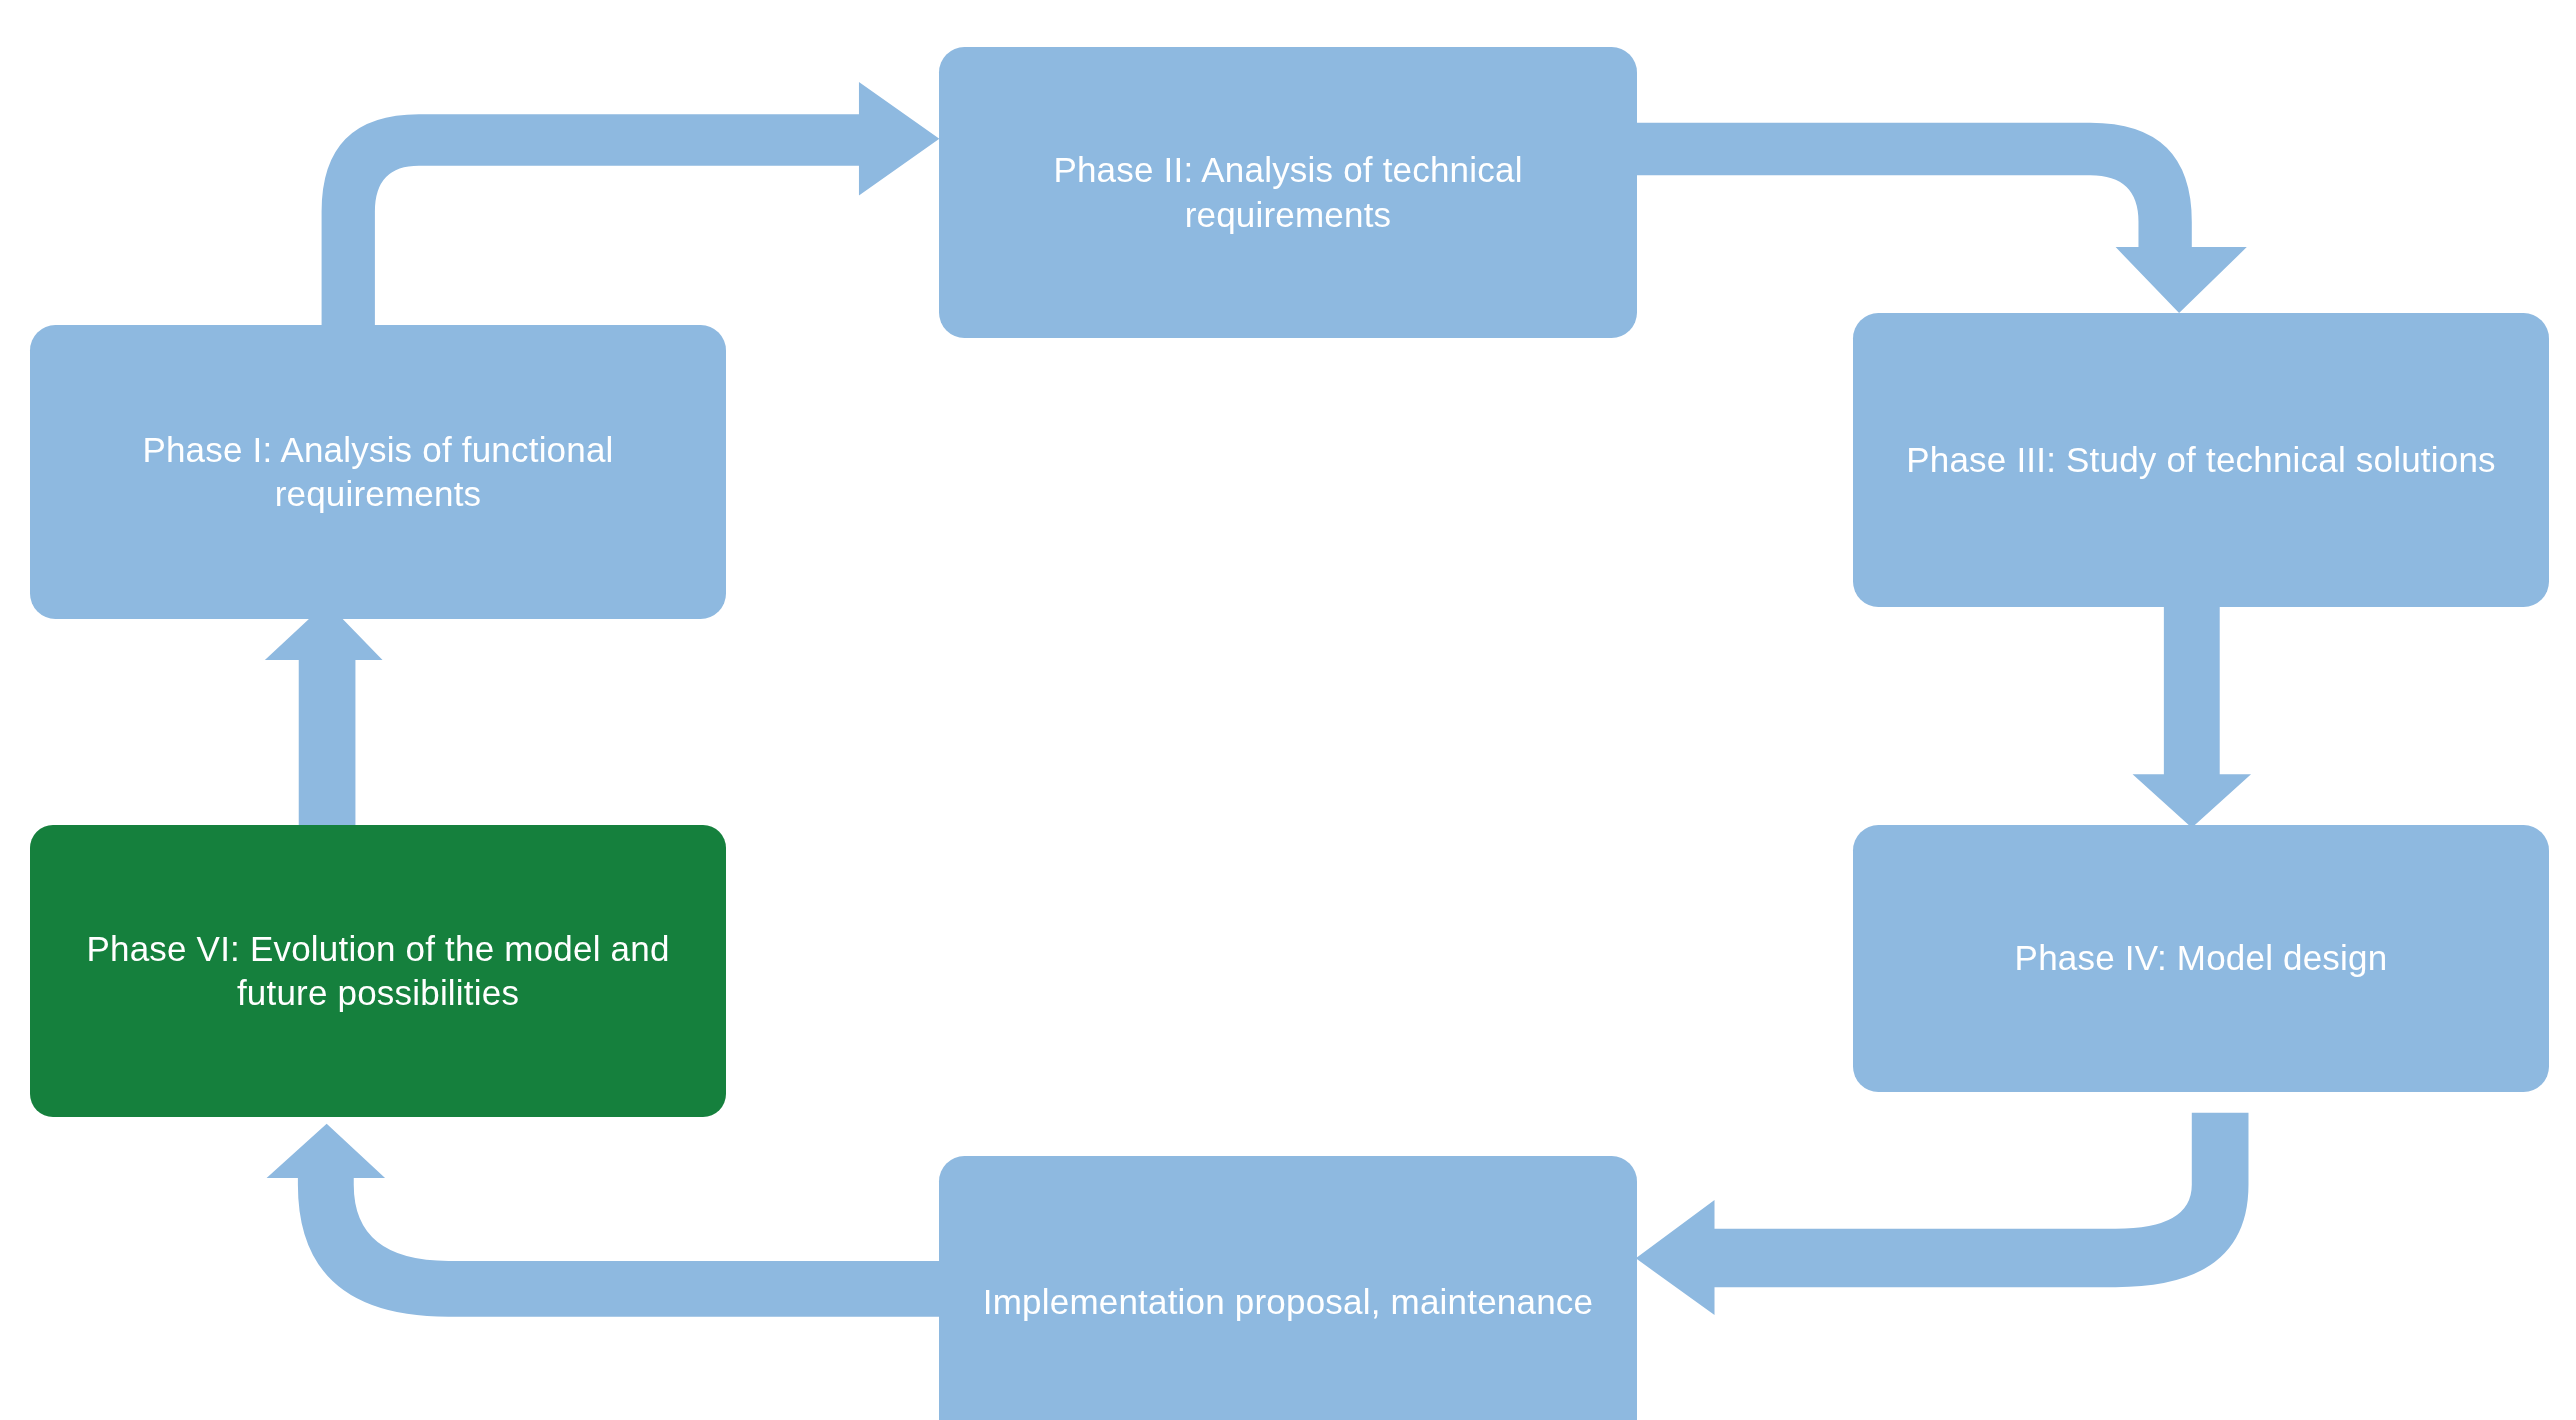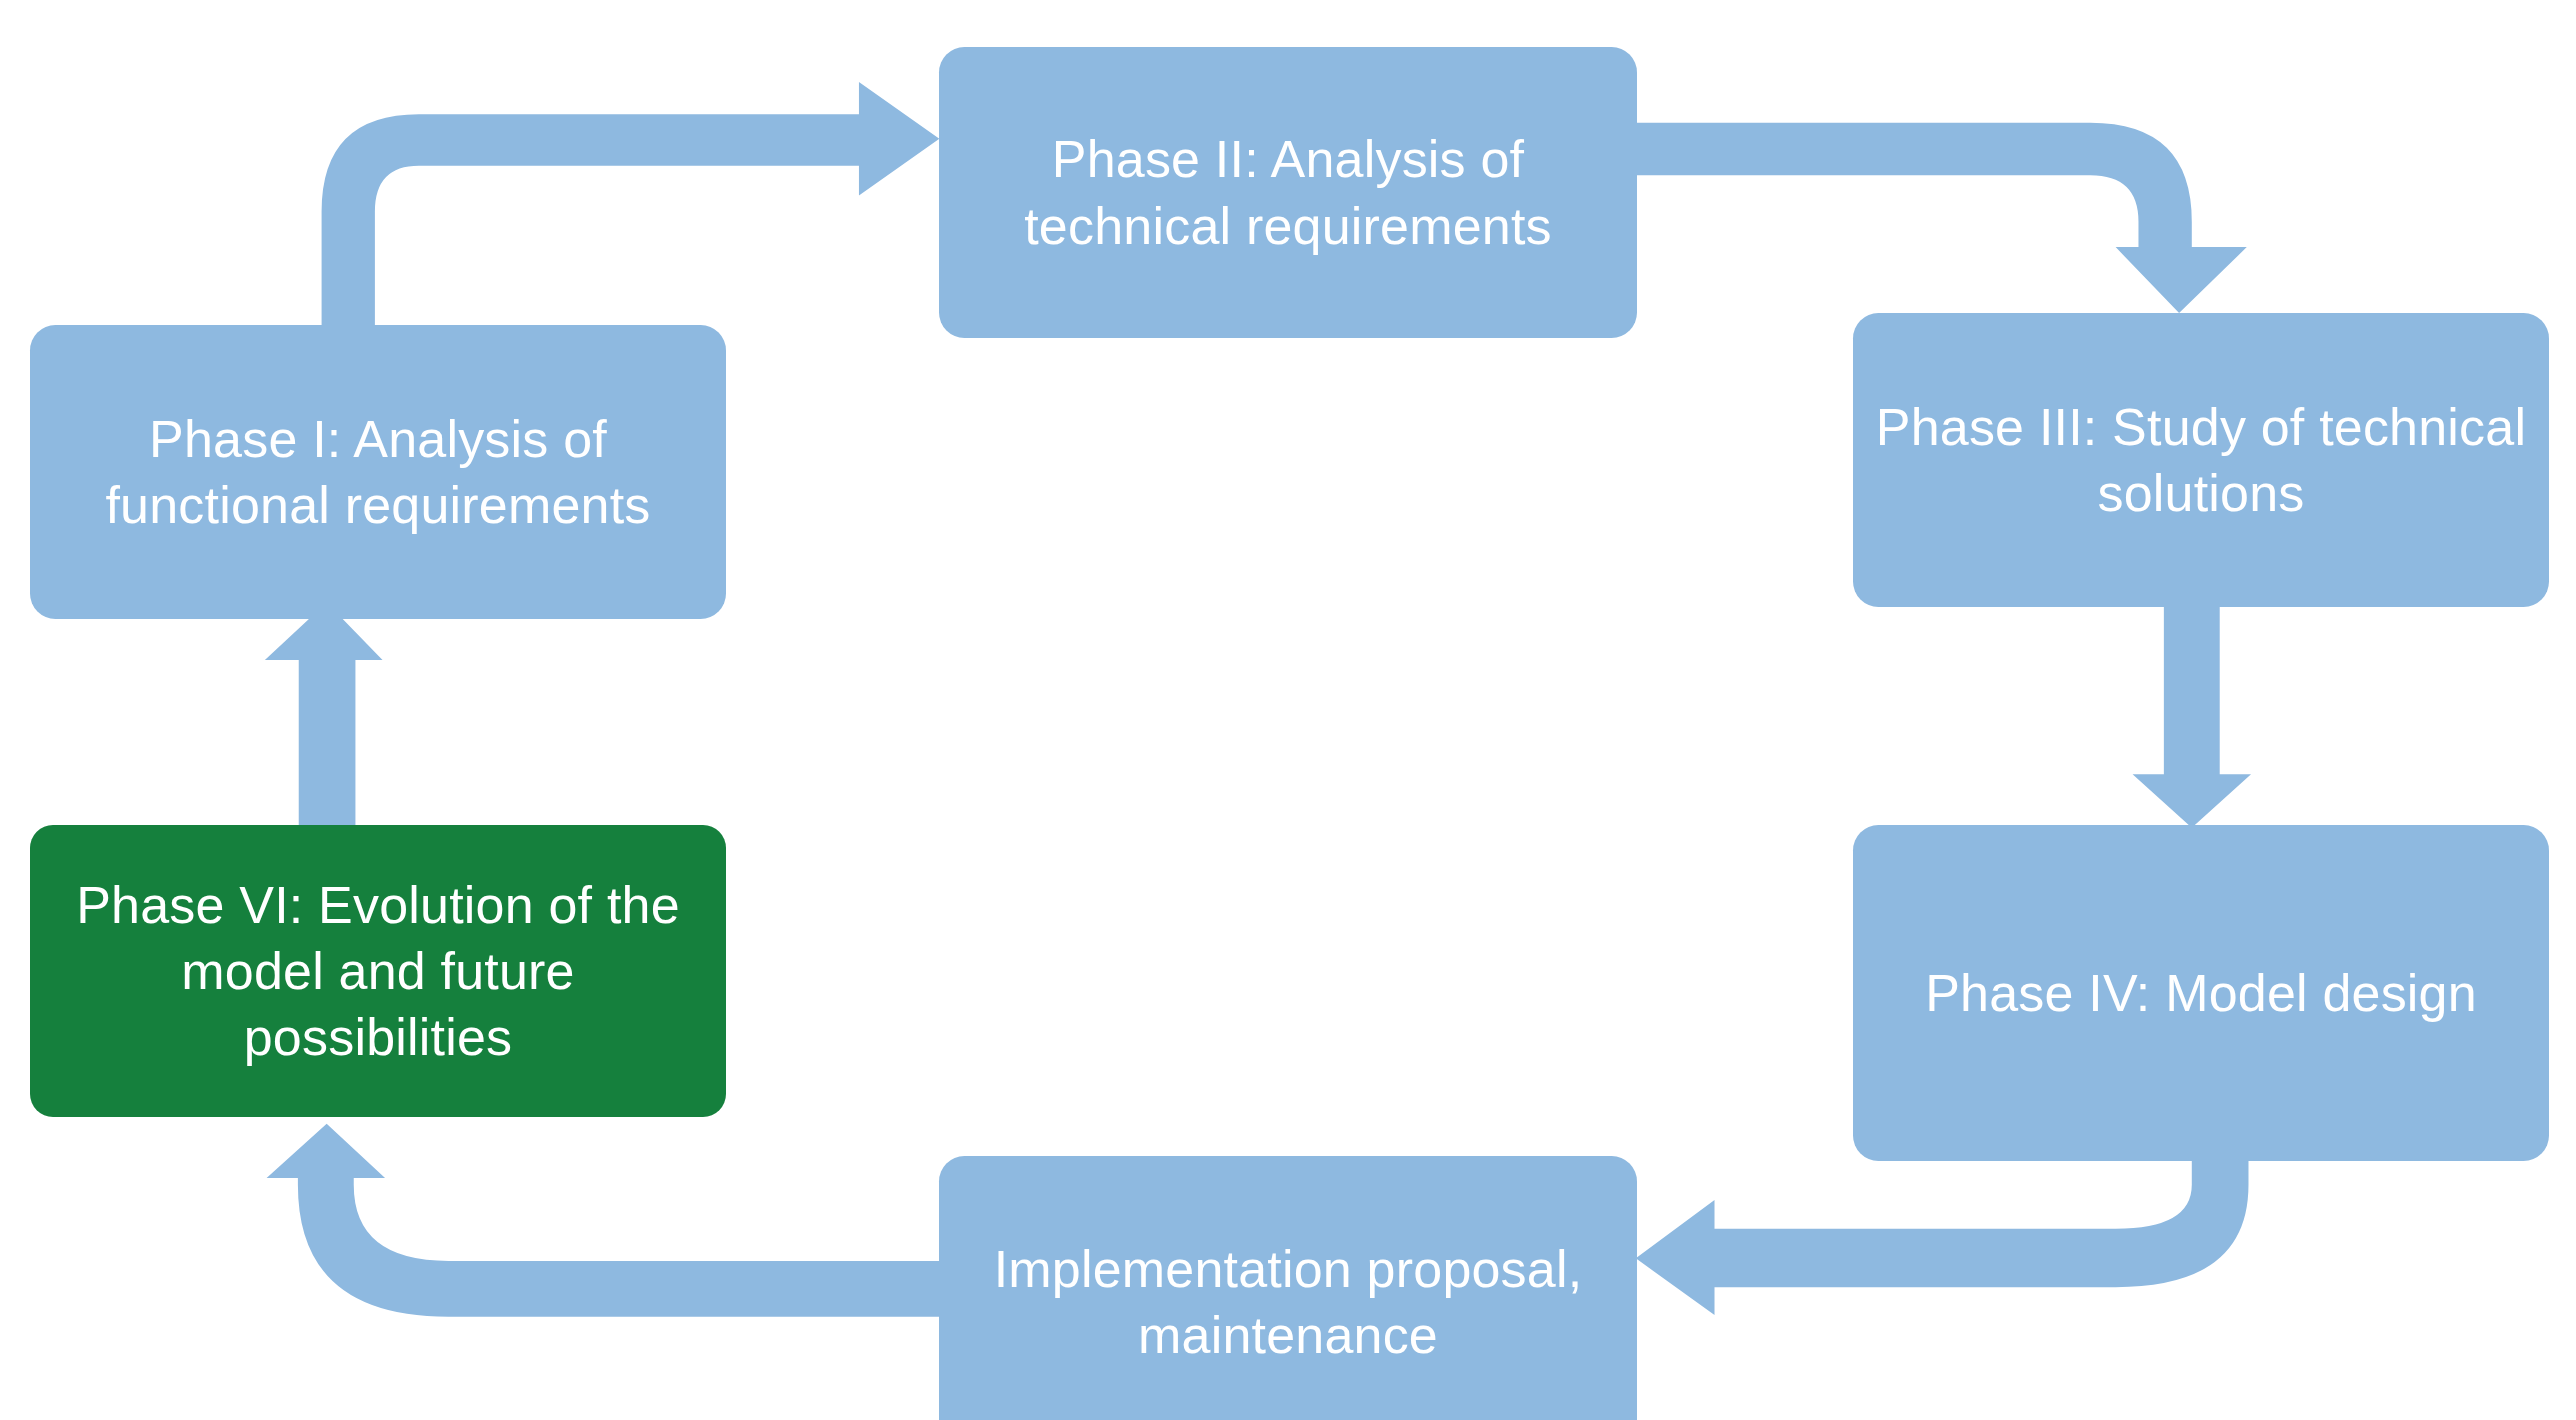--- a/index.html
+++ b/index.html
@@ -28,34 +28,34 @@
   .node-box {
     position: absolute;
     box-sizing: border-box;
     background: #8EB9E0;
     border-radius: 25.4px;
     display: flex;
     align-items: center;
     justify-content: center;
     text-align: center;
     color: #ffffff;
-    font-size: 52px;
+    font-size: 35px;
     line-height: 1.27;
     font-weight: 400;
     padding: 3.4px 22px;
     letter-spacing: 0.2px;
   }
   .node-label {
     display: block;
     width: 100%;
   }
   #node-phase-1 { left: 30px;   top: 313px;  width: 696px; height: 294px; margin-top: 12px; }
   #node-phase-2 { left: 939px; top: 47px;   width: 698px; height: 291px; }
   #node-phase-3 { left: 1853px; top: 313px;  width: 696px; height: 294px; }
-  #node-phase-4 { left: 1853px; top: 825px;  width: 696px; height: 336px; }
+  #node-phase-4 { left: 1853px; top: 825px;  width: 696px; height: 267px; }
   #node-implementation { left: 939px; top: 1156px; width: 698px; height: 292px; }
   #node-phase-6 { left: 30px;   top: 825px;  width: 696px; height: 292px; }
 </style>
 </head>
 <body>
 
 <div id="stage">
 
   <svg id="diagram-svg" viewBox="0 0 3044 1678" xmlns="http://www.w3.org/2000/svg">
 

